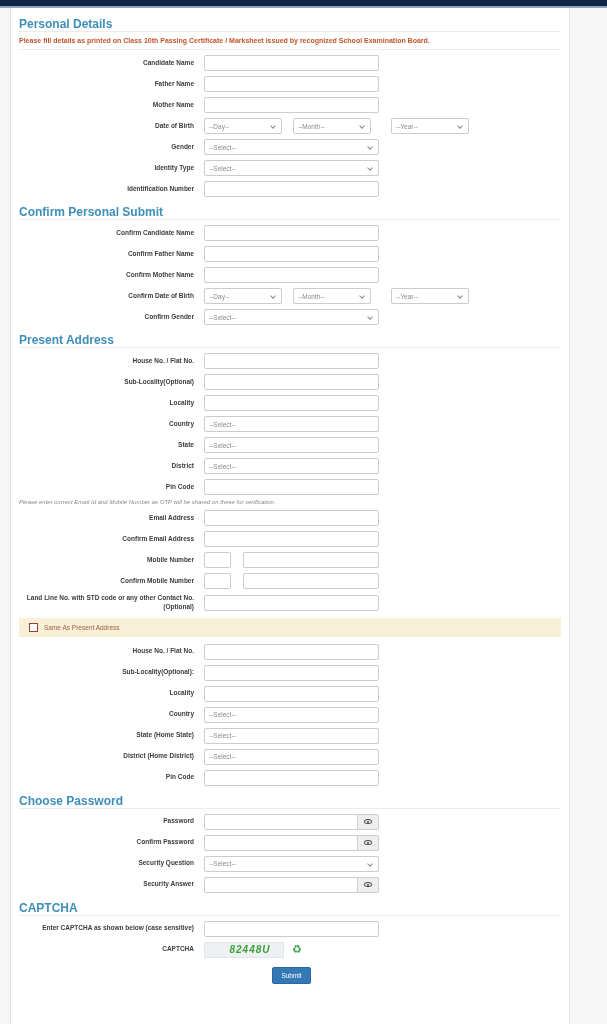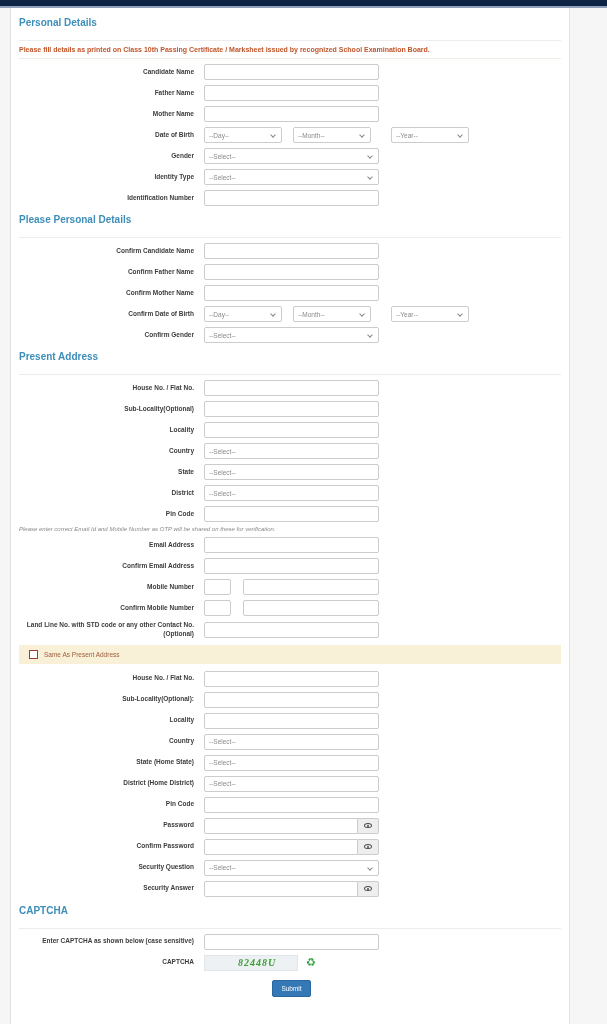--- a/index.html
+++ b/index.html
@@ -5,22 +5,22 @@
   * { box-sizing: border-box; margin: 0; padding: 0; }
   html, body { width: 607px; height: 1024px; overflow: hidden; }
   body { background: #f6f6f6; font-family: "Liberation Sans", sans-serif; }
   .topbar { width: 607px; height: 8px; background: #0d2444; border-bottom: 2px solid #8fa0bd; }
   .card {
     margin-left: 10px; width: 560px; min-height: 1020px;
     background: #fff; border: 1px solid #e2e2e2; border-top: none;
     padding: 4px 8px 30px 8px;
   }
   .sec-h {
-    color: #3d8eb9; font-size: 10px; font-weight: bold;
-    margin-top: 8px; padding-bottom: 12px; border-bottom: 1px solid #ececec;
+    color: #3d8eb9; font-size: 12px; font-weight: bold;
+    margin-top: 8px; padding-bottom: 0; border-bottom: 1px solid #ececec;
   }
   .sec-h.first { margin-top: 5px; }
   .warn {
     color: #c0562b; font-size: 7px; font-weight: bold;
     margin-top: 5px; padding-bottom: 5px; border-bottom: 1px solid #f0ebe4;
   }
   .note { color: #8a8a8a; font-size: 6px; font-style: italic; margin-top: 4px; }
   .row { display: flex; align-items: center; margin-top: 5px; min-height: 16px; }
   .lbl {
     width: 185px; padding-right: 10px; text-align: right; flex-shrink: 0;
@@ -55,23 +55,23 @@
     content: ""; position: absolute; left: 50%; top: 50%; transform: translate(-50%,-50%);
     width: 2px; height: 2px; background: #4a4a4a; border-radius: 50%;
   }
   .band {
     margin-top: 6px; margin-bottom: 7px; background: #f8f0d7;
     padding: 5px 10px; display: flex; align-items: center;
   }
   .cb { width: 9px; height: 9px; border: 1px solid #9e3a38; background: #fff; flex-shrink: 0; }
   .band-lbl { margin-left: 6px; font-size: 6.5px; color: #9e5c3f; }
   .cap-box {
-    width: 94px; height: 16px; background: #eef1f3; border: 1px solid #e3e6e8;
+    width: 80px; height: 16px; background: #eef1f3; border: 1px solid #e3e6e8;
     display: flex; align-items: center; justify-content: center;
-    font-family: Liberation Serif, serif; font-style: italic; font-weight: bold;
+    font-family: Liberation Sans, sans-serif; font-style: italic; font-weight: bold;
     font-size: 10px; color: #3aa035; letter-spacing: 1px; padding-left: 12px;
   }
   .refresh { margin-left: 8px; font-size: 11px; color: #2f9e3f; line-height: 1; cursor: pointer; }
   .submit-wrap { margin-top: 6px; margin-left: 185px; width: 175px; text-align: center; }
   .btn {
     background: #3478b6; border: 1px solid #2a679f; border-radius: 2px;
     color: #fff; font-size: 6.5px; padding: 4px 8px; cursor: pointer;
     font-family: "Liberation Sans", sans-serif;
   }
 </style>
@@ -124,21 +124,21 @@
     <div class="sel">
         <span>--Select--</span>
         <span class="ch"></span>
       </div>
   </div>
   <div class="row">
     <div class="lbl">Identification Number</div>
     <input class="inp" type="text" style="">
   </div>
 
-  <div class="sec-h">Please Personal Details</div>
+  <div class="sec-h">Confirm Personal Submit</div>
 
   <div class="row">
     <div class="lbl">Confirm Candidate Name</div>
     <input class="inp" type="text" style="">
   </div>
   <div class="row">
     <div class="lbl">Confirm Father Name</div>
     <input class="inp" type="text" style="">
   </div>
   <div class="row">
@@ -264,20 +264,21 @@
     <div class="lbl">District (Home District)</div>
     <div class="sel">
         <span>--Select--</span>
       </div>
   </div>
   <div class="row">
     <div class="lbl">Pin Code</div>
     <input class="inp" type="text" style="">
   </div>
 
+  <div class="sec-h">Choose Password</div>
 
   <div class="row">
     <div class="lbl">Password</div>
     <div class="grp">
       <input class="inp" type="password" style="">
       <span class="eyebox">
           <span class="eye"></span>
         </span>
     </div>
   </div>

